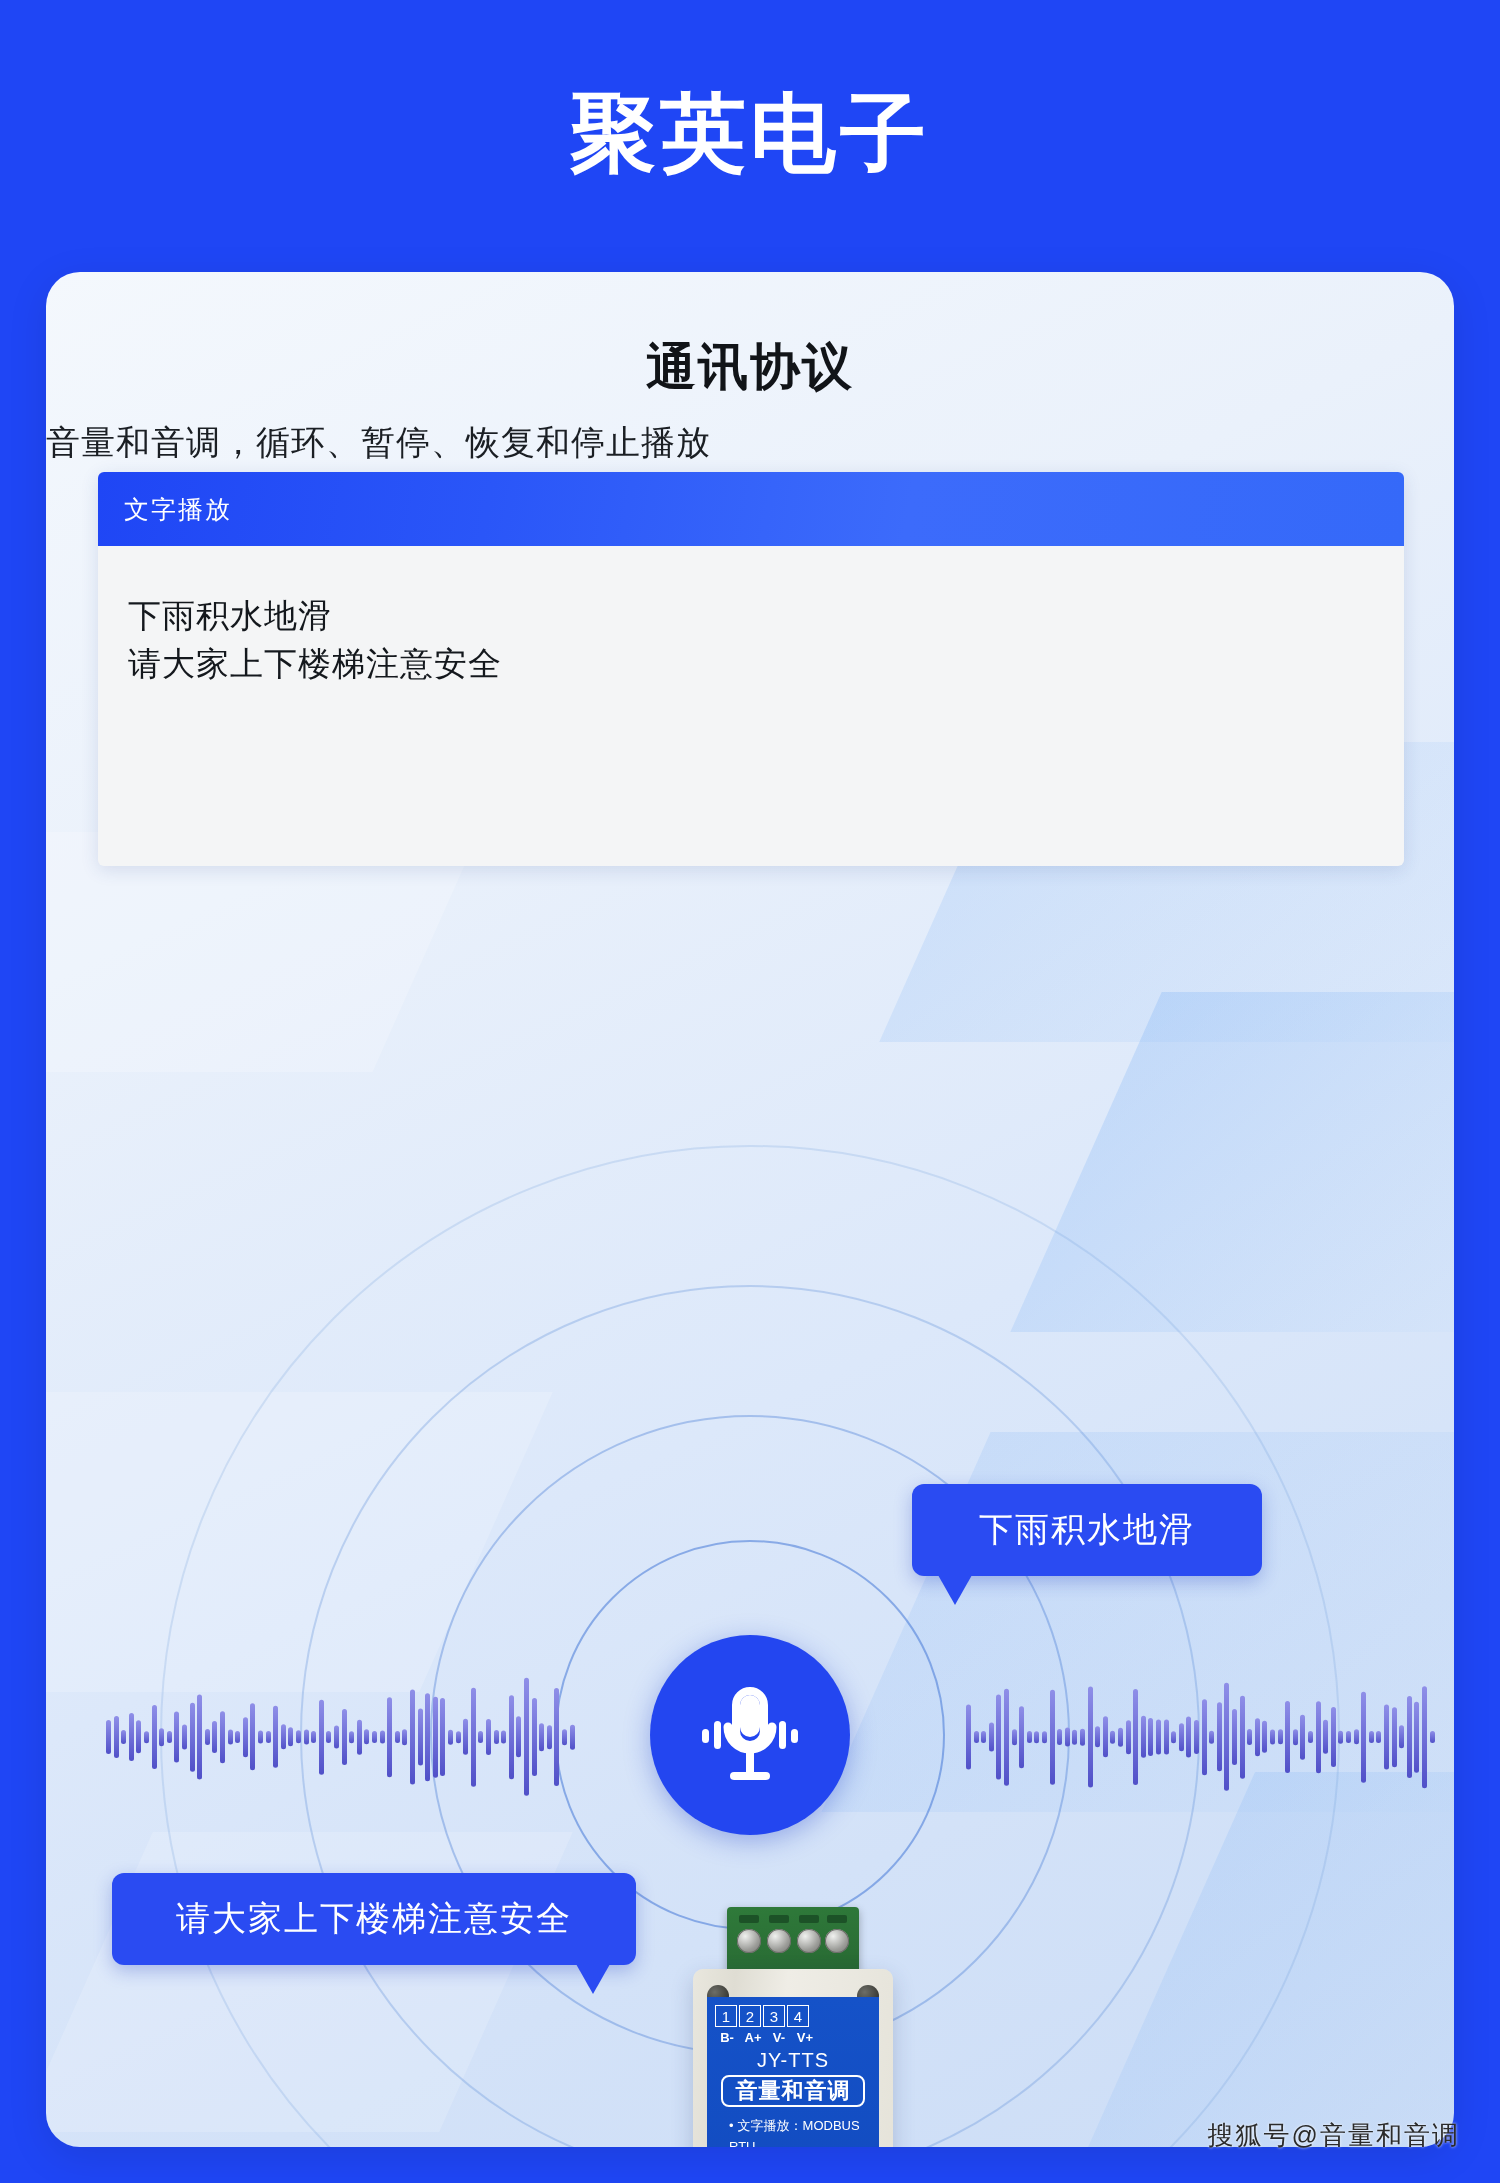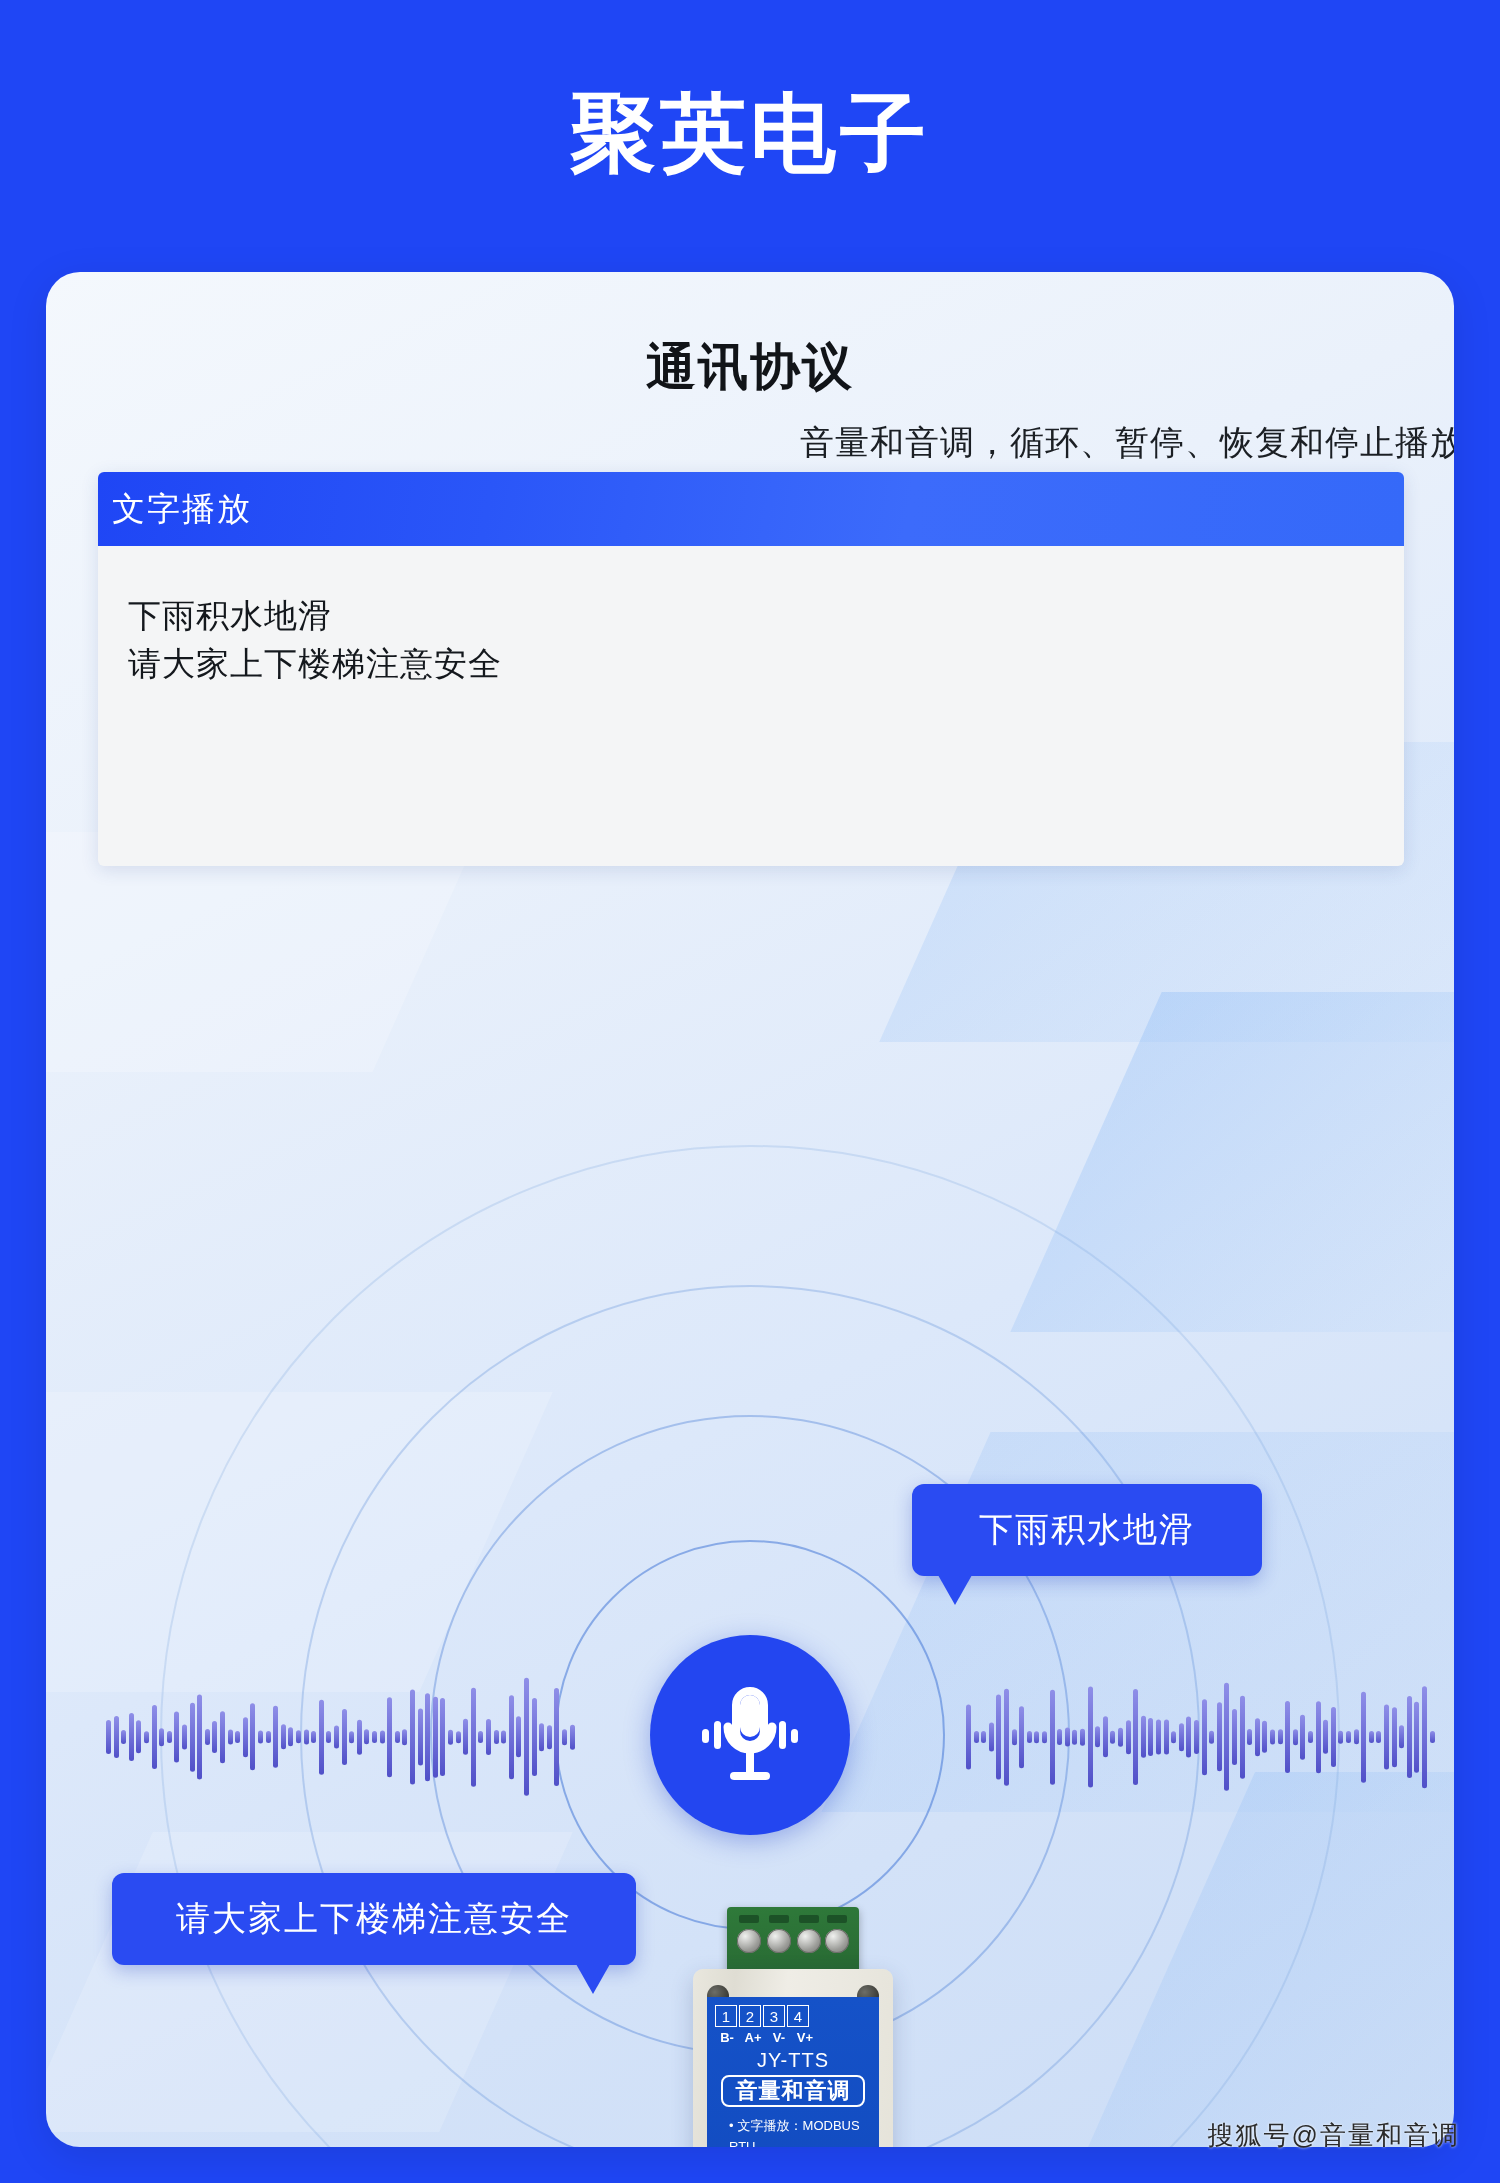--- a/index.html
+++ b/index.html
@@ -43,40 +43,40 @@
   .ring.r3{ width:900px; height:900px; border-color:rgba(90,140,215,.30); }
   .ring.r4{ width:1180px;height:1180px;border-color:rgba(100,150,215,.20); }
 
   
   .card-title{
     position:absolute; top:62px; left:0; width:100%;
     text-align:center; color:#111418;
     font-size:50px; font-weight:bold; letter-spacing:2px;
   }
   .card-sub{
-    position:absolute; top:148px; left:11px; width:100%;
-    text-align:right; color:#1b1f24;
+    position:absolute; top:148px; left:0; width:100%;
+    text-align:left; color:#1b1f24;
     font-size:34px; letter-spacing:1px;
   }
 
   
   .panel{
     position:absolute; left:52px; top:200px;
     width:1306px; height:394px;
     background:#F4F5F6; border-radius:6px;
     box-shadow:0 4px 18px rgba(40,70,140,.14);
     overflow:hidden;
   }
   .panel-head{
     height:74px;
     background:linear-gradient(100deg,#1F46F5 0%,#2A56F8 30%,#3C6BFB 62%,#3569F9 100%);
     display:flex; align-items:center;
   }
   .panel-head span{
-    color:#fff; font-size:33px; margin-left:14px; letter-spacing:2px;
+    color:#fff; font-size:25px; margin-left:26px; letter-spacing:2px;
   }
   .panel-body{ padding:46px 30px 0 30px; }
   .panel-body p{
     color:#14181d; font-size:33px; line-height:1.46; letter-spacing:1px;
   }
 
   
   .wave{ position:absolute; top:1405px; height:120px; }
   .wave.left{ left:60px; width:480px; }
   .wave.right{ left:920px; width:480px; }

